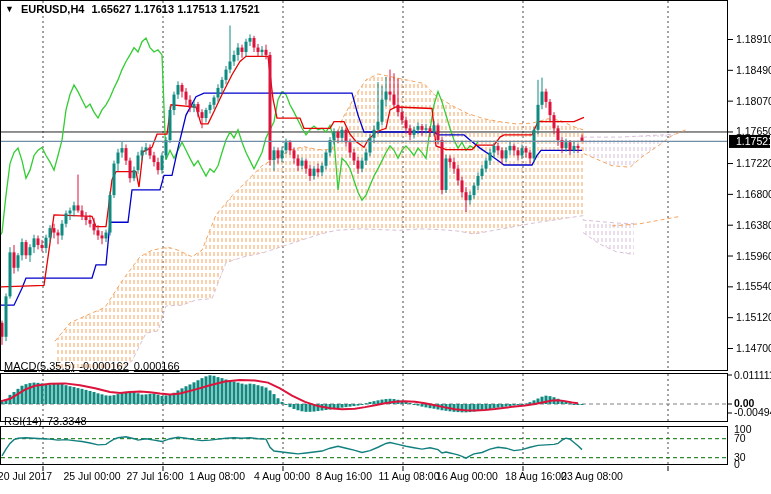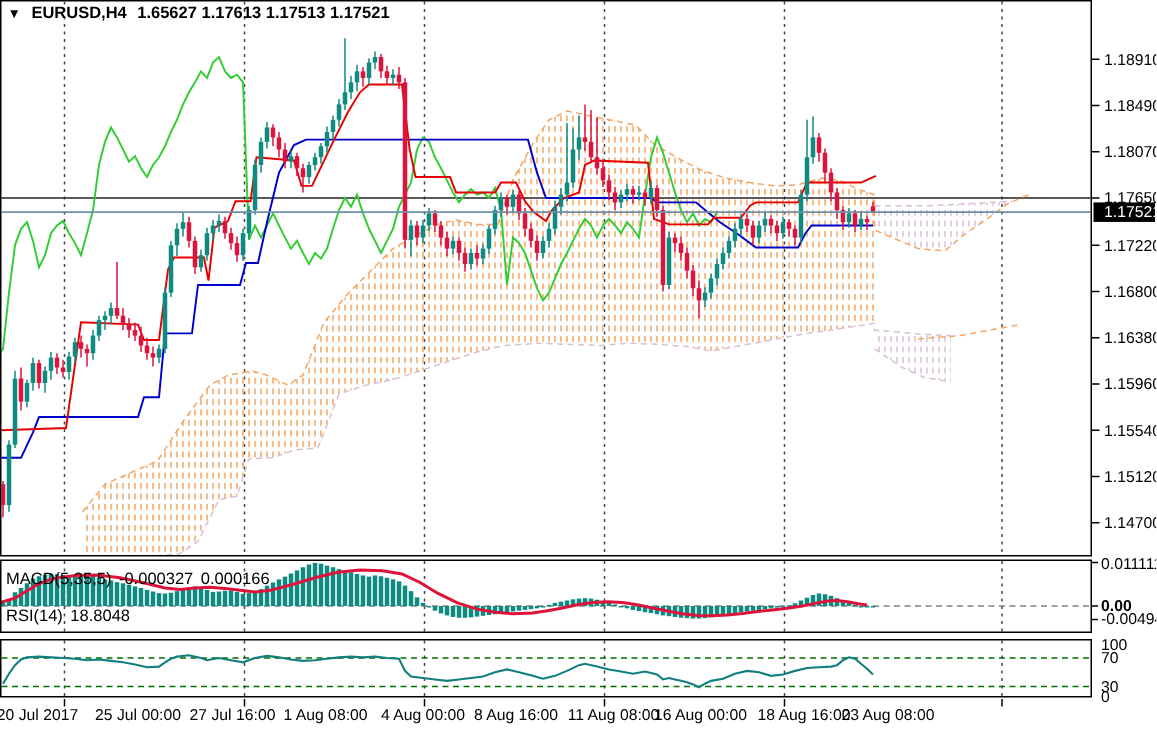--- a/index.html
+++ b/index.html
@@ -3,22 +3,22 @@
 <meta charset="utf-8">
 <style>
   html,body{margin:0;padding:0;background:#fff;}
   .window{position:relative;width:771px;height:494px;background:#fff;overflow:hidden;
           font-family:"Liberation Sans",sans-serif;}
   svg{position:absolute;top:0;left:0;}
   .title{position:absolute;top:3px;left:5px;font-size:11px;font-weight:bold;color:#000;
          display:flex;align-items:center;gap:7px;z-index:5;}
   .title .tri{font-size:9px;line-height:1;cursor:pointer;}
   .ind-label{position:absolute;left:4px;font-size:11px;color:#000;z-index:5;display:flex;gap:5px;}
-  .macd-label{top:380px;}
-  .rsi-label{top:405px;}
+  .macd-label{top:360px;text-decoration:underline;}
+  .rsi-label{top:415px;}
 </style>
 </head>
 <body>
 
 <div class="window">
   <svg id="cv" width="771" height="494">
       <defs>
         <clipPath id="mainClip">
           <rect x="1" y="1" width="726" height="369"></rect>
         </clipPath>
@@ -575,21 +575,21 @@
     </svg>
 
   <div class="title">
     <span class="tri">▼</span>
     <span>EURUSD,H4</span>
     <span>1.65627 1.17613 1.17513 1.17521</span>
   </div>
 
   <div class="ind-label macd-label">
     <span>MACD(5,35,5)</span>
-    <span>-0.000327</span>
+    <span>-0.000162</span>
     <span>0.000166</span>
   </div>
 
   <div class="ind-label rsi-label">
     <span>RSI(14)</span>
-    <span>18.8048</span>
+    <span>73.3348</span>
   </div>
 </div>
 
 </body></html>

